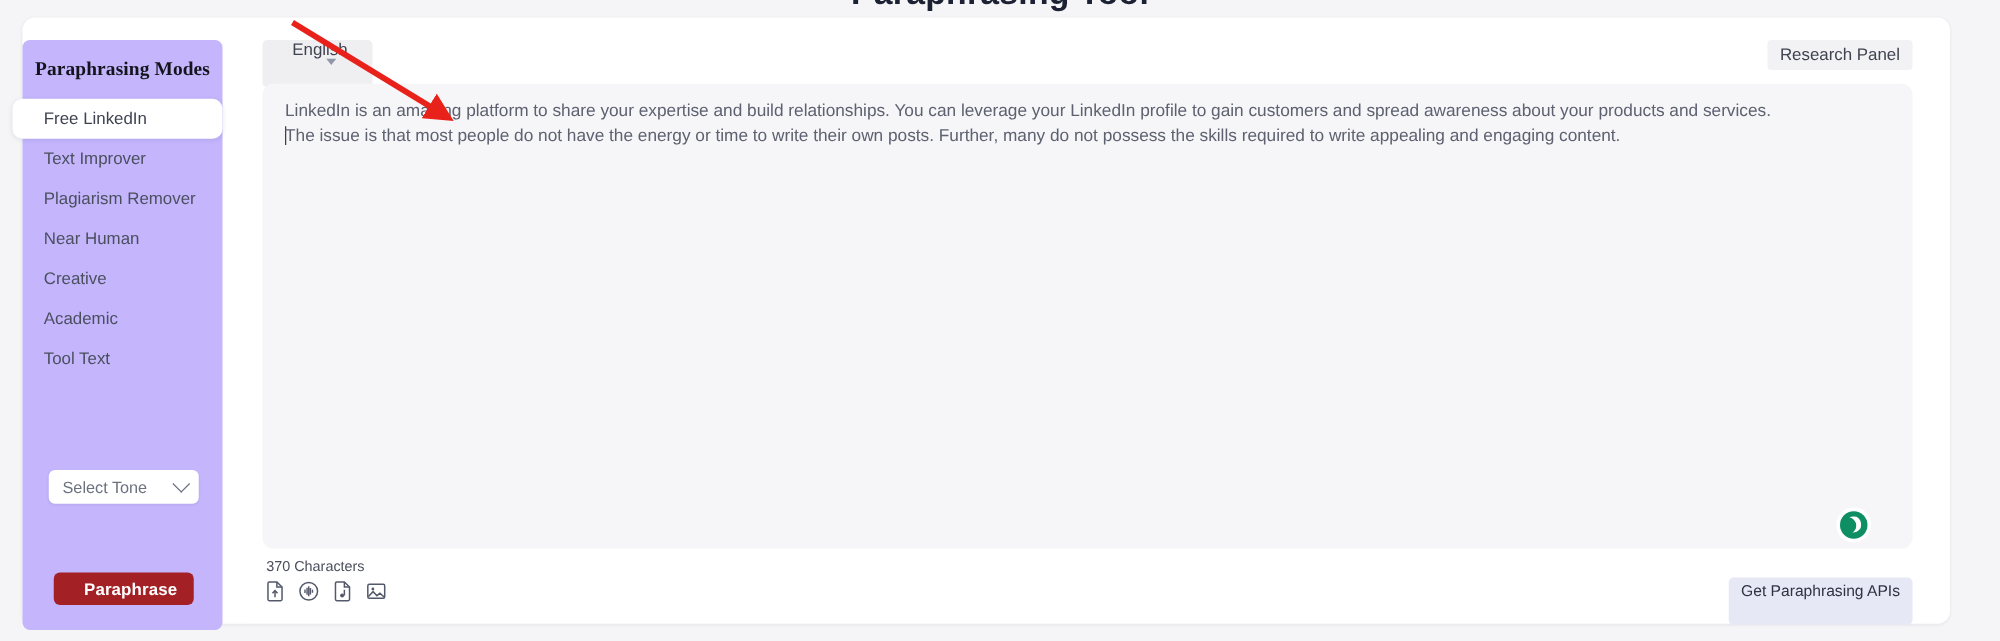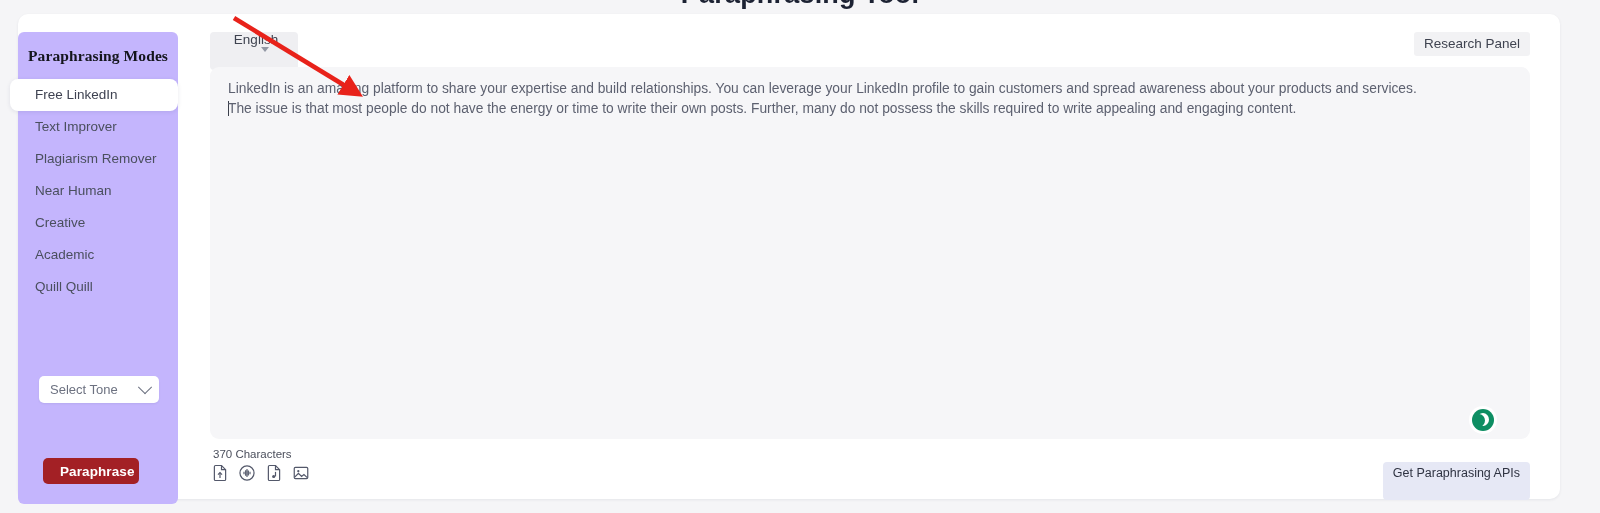--- a/index.html
+++ b/index.html
@@ -120,21 +120,21 @@
     width: 9px;
     height: 9px;
     border-right: 1.6px solid #6c7180;
     border-bottom: 1.6px solid #6c7180;
     transform: rotate(45deg) translate(-2px,-2px);
   }
   #paraphrase-btn {
     position: absolute;
     left: 25px;
     top: 426px;
-    width: 96px;
+    width: 112px;
     height: 26px;
     background: #a32025;
     border: none;
     border-radius: 5px;
     color: #ffffff;
     font-family: "Liberation Sans", sans-serif;
     font-size: 13.5px;
     font-weight: bold;
     cursor: pointer;
     letter-spacing: .1px;
@@ -312,21 +312,21 @@
     <div class="mode-item">
       <span>Near Human</span>
     </div>
     <div class="mode-item">
       <span>Creative</span>
     </div>
     <div class="mode-item">
       <span>Academic</span>
     </div>
     <div class="mode-item">
-      <span>Quill Quill</span>
+      <span>Tool Text</span>
     </div>
 
     <div id="tone-select">
       <span class="tone-label">Select Tone</span>
       <span class="chev"></span>
     </div>
 
     <button id="paraphrase-btn">Paraphrase</button>
   </div>
 

